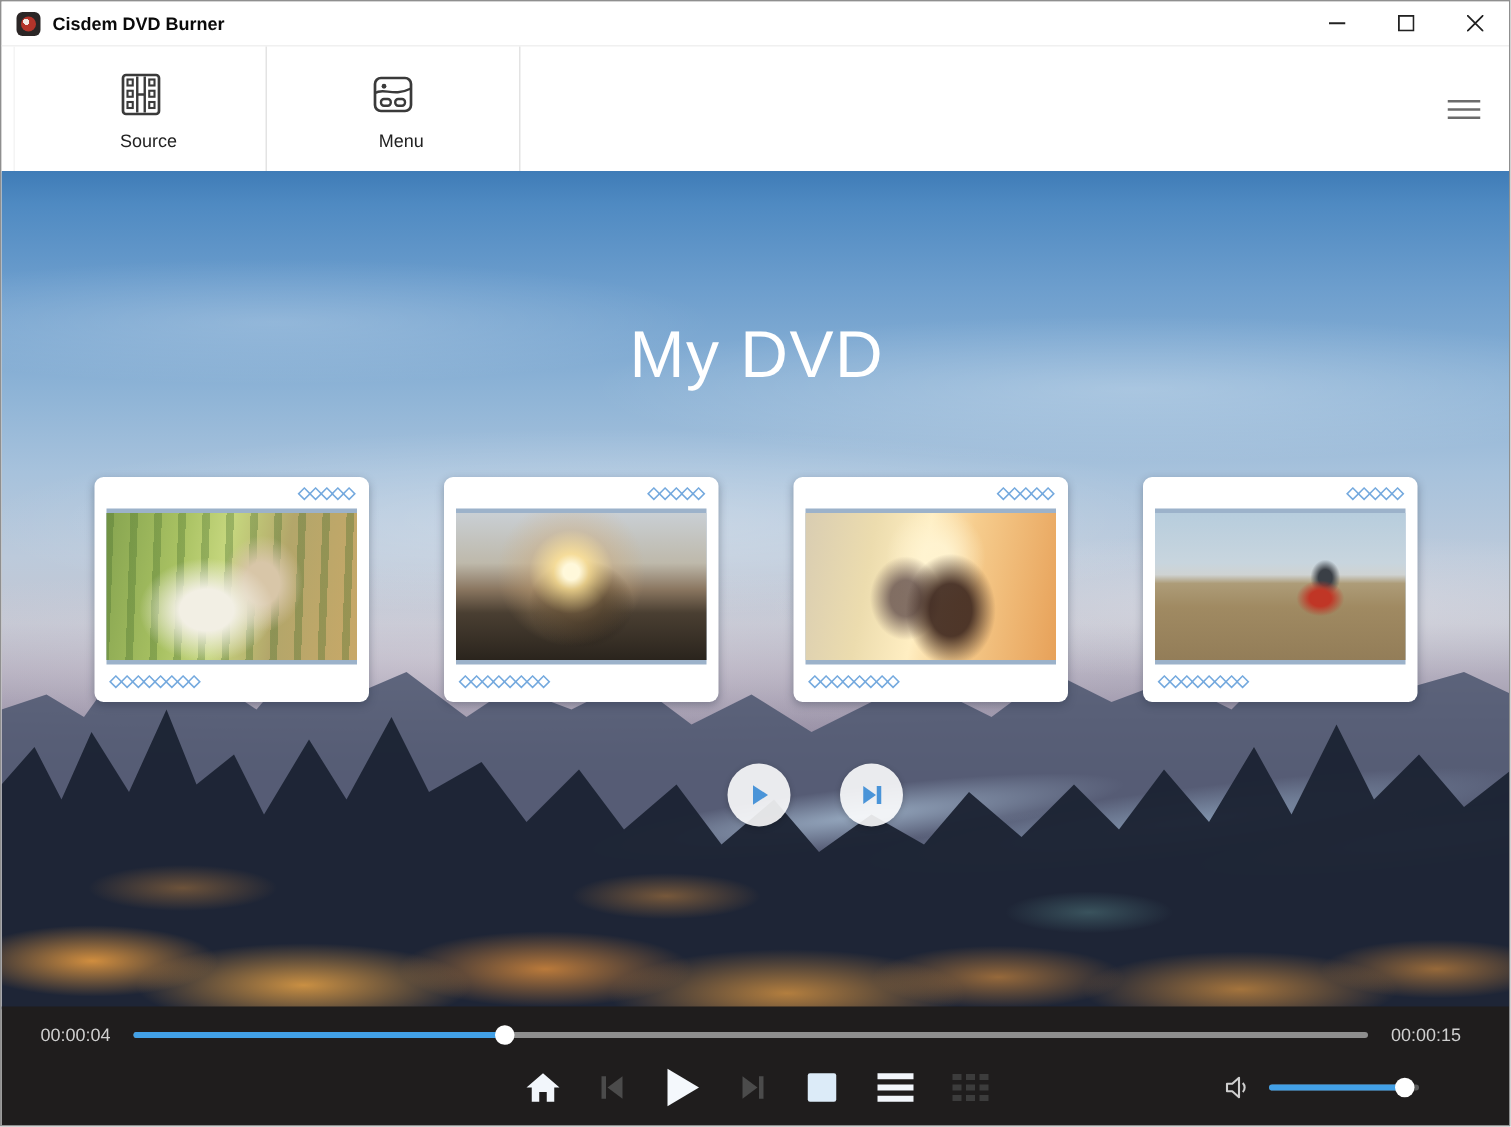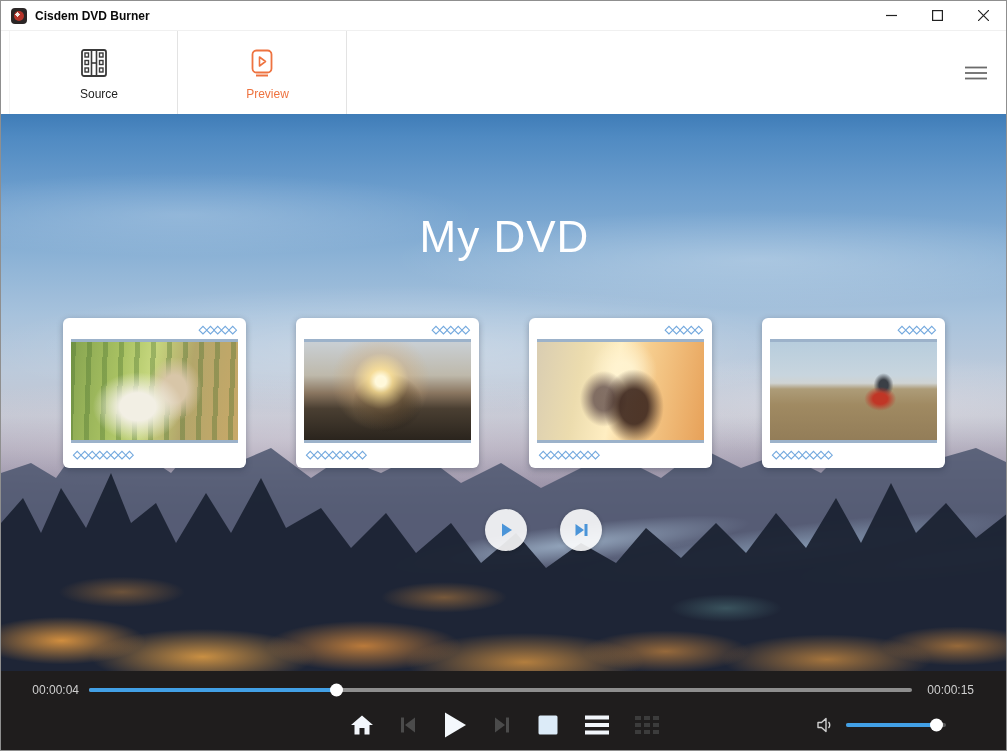--- a/index.html
+++ b/index.html
@@ -86,21 +86,21 @@
       linear-gradient(180deg,#b7cddd 0%,#c8d5de 34%,#cfd3d2 42%,#ad9c78 48%,#a08a62 64%,#937d58 100%);}
 
   
   .float-btn{position:absolute;width:42px;height:42px;border-radius:50%;background:rgba(255,255,255,.88);display:flex;align-items:center;justify-content:center;cursor:pointer;box-shadow:0 1px 4px rgba(0,0,0,.2);}
   .float-play{left:484px;top:395px;}
   .float-next{left:559px;top:395px;}
 
   
   .playerbar{position:absolute;left:0;bottom:0;width:1007px;height:79px;background:#1f1d1d;}
   .seek-row{position:absolute;top:10px;left:0;right:0;height:18px;display:flex;align-items:center;}
-  .time{font-size:12px;color:#cfcfcf;width:52px;flex:0 0 auto;text-align:right;}
+  .time{font-size:12px;color:#cfcfcf;width:52px;flex:0 0 auto;}
   .time.start{margin-left:26px;}
   .time.end{margin-right:34px;text-align:right;}
   .track{position:relative;flex:1;height:4px;border-radius:2px;background:#8e8e8e;margin:0 10px;cursor:pointer;}
   .track .fill{position:absolute;left:0;top:0;height:100%;border-radius:2px;background:#42a0e6;}
   .track .thumb{position:absolute;top:50%;width:13px;height:13px;border-radius:50%;background:#fff;transform:translate(-6px,-50%);}
   .controls-row{position:absolute;top:34px;left:0;right:0;height:40px;}
   .transport{position:absolute;left:50%;top:0;transform:translateX(-50%);display:flex;align-items:center;gap:24px;height:40px;}
   .tbtn{display:flex;align-items:center;justify-content:center;cursor:pointer;}
   .volume{position:absolute;right:62px;top:0;height:40px;display:flex;align-items:center;gap:10px;}
   .vol-track{position:relative;width:100px;height:4px;border-radius:2px;background:#5a5a5a;cursor:pointer;}
@@ -143,27 +143,29 @@
         <rect x="8" y="22" width="3.5" height="4" fill="none" stroke="#3a3a3a" stroke-width="1.4"></rect>
         <rect x="22.5" y="7" width="3.5" height="4" fill="none" stroke="#3a3a3a" stroke-width="1.4"></rect>
         <rect x="22.5" y="14.5" width="3.5" height="4" fill="none" stroke="#3a3a3a" stroke-width="1.4"></rect>
         <rect x="22.5" y="22" width="3.5" height="4" fill="none" stroke="#3a3a3a" stroke-width="1.4"></rect>
         <line x1="14.5" y1="5" x2="14.5" y2="29" stroke="#3a3a3a" stroke-width="1.6"></line>
         <line x1="19.5" y1="5" x2="19.5" y2="29" stroke="#3a3a3a" stroke-width="1.6"></line>
         <line x1="14.5" y1="17" x2="19.5" y2="17" stroke="#3a3a3a" stroke-width="1.6"></line>
       </svg>
       <div class="tab-label">Source</div>
     </div>
-    <div class="tab active">
+    <div class="tab">
       <svg width="34" height="34" viewBox="0 0 34 34">
-        <rect x="7.5" y="4.5" width="19" height="22" rx="4" fill="none" stroke="#ee7340" stroke-width="1.8"></rect>
-        <path d="M14.5,11 L20.5,15.5 L14.5,20 Z" fill="none" stroke="#ee7340" stroke-width="1.6" stroke-linejoin="round"></path>
-        <line x1="11" y1="29.5" x2="23" y2="29.5" stroke="#ee7340" stroke-width="2"></line>
-      </svg>
-      <div class="tab-label">Preview</div>
+        <rect x="5" y="6" width="24" height="22" rx="4" fill="none" stroke="#3a3a3a" stroke-width="1.8"></rect>
+        <circle cx="11" cy="11.5" r="1.6" fill="#3a3a3a"></circle>
+        <path d="M5,16 C11,12 17,19 29,13" fill="none" stroke="#3a3a3a" stroke-width="1.6"></path>
+        <rect x="9" y="20" width="6.5" height="4.5" rx="2" fill="none" stroke="#3a3a3a" stroke-width="1.6"></rect>
+        <rect x="18.5" y="20" width="6.5" height="4.5" rx="2" fill="none" stroke="#3a3a3a" stroke-width="1.6"></rect>
+      </svg>
+      <div class="tab-label">Menu</div>
     </div>
     <div class="toolbar-spacer"></div>
     <div class="hamburger">
       <svg width="22" height="14" viewBox="0 0 22 14">
         <line x1="0" y1="1.5" x2="22" y2="1.5" stroke="#6b6b6b" stroke-width="1.8"></line>
         <line x1="0" y1="7" x2="22" y2="7" stroke="#6b6b6b" stroke-width="1.8"></line>
         <line x1="0" y1="12.5" x2="22" y2="12.5" stroke="#6b6b6b" stroke-width="1.8"></line>
       </svg>
     </div>
   </div>

